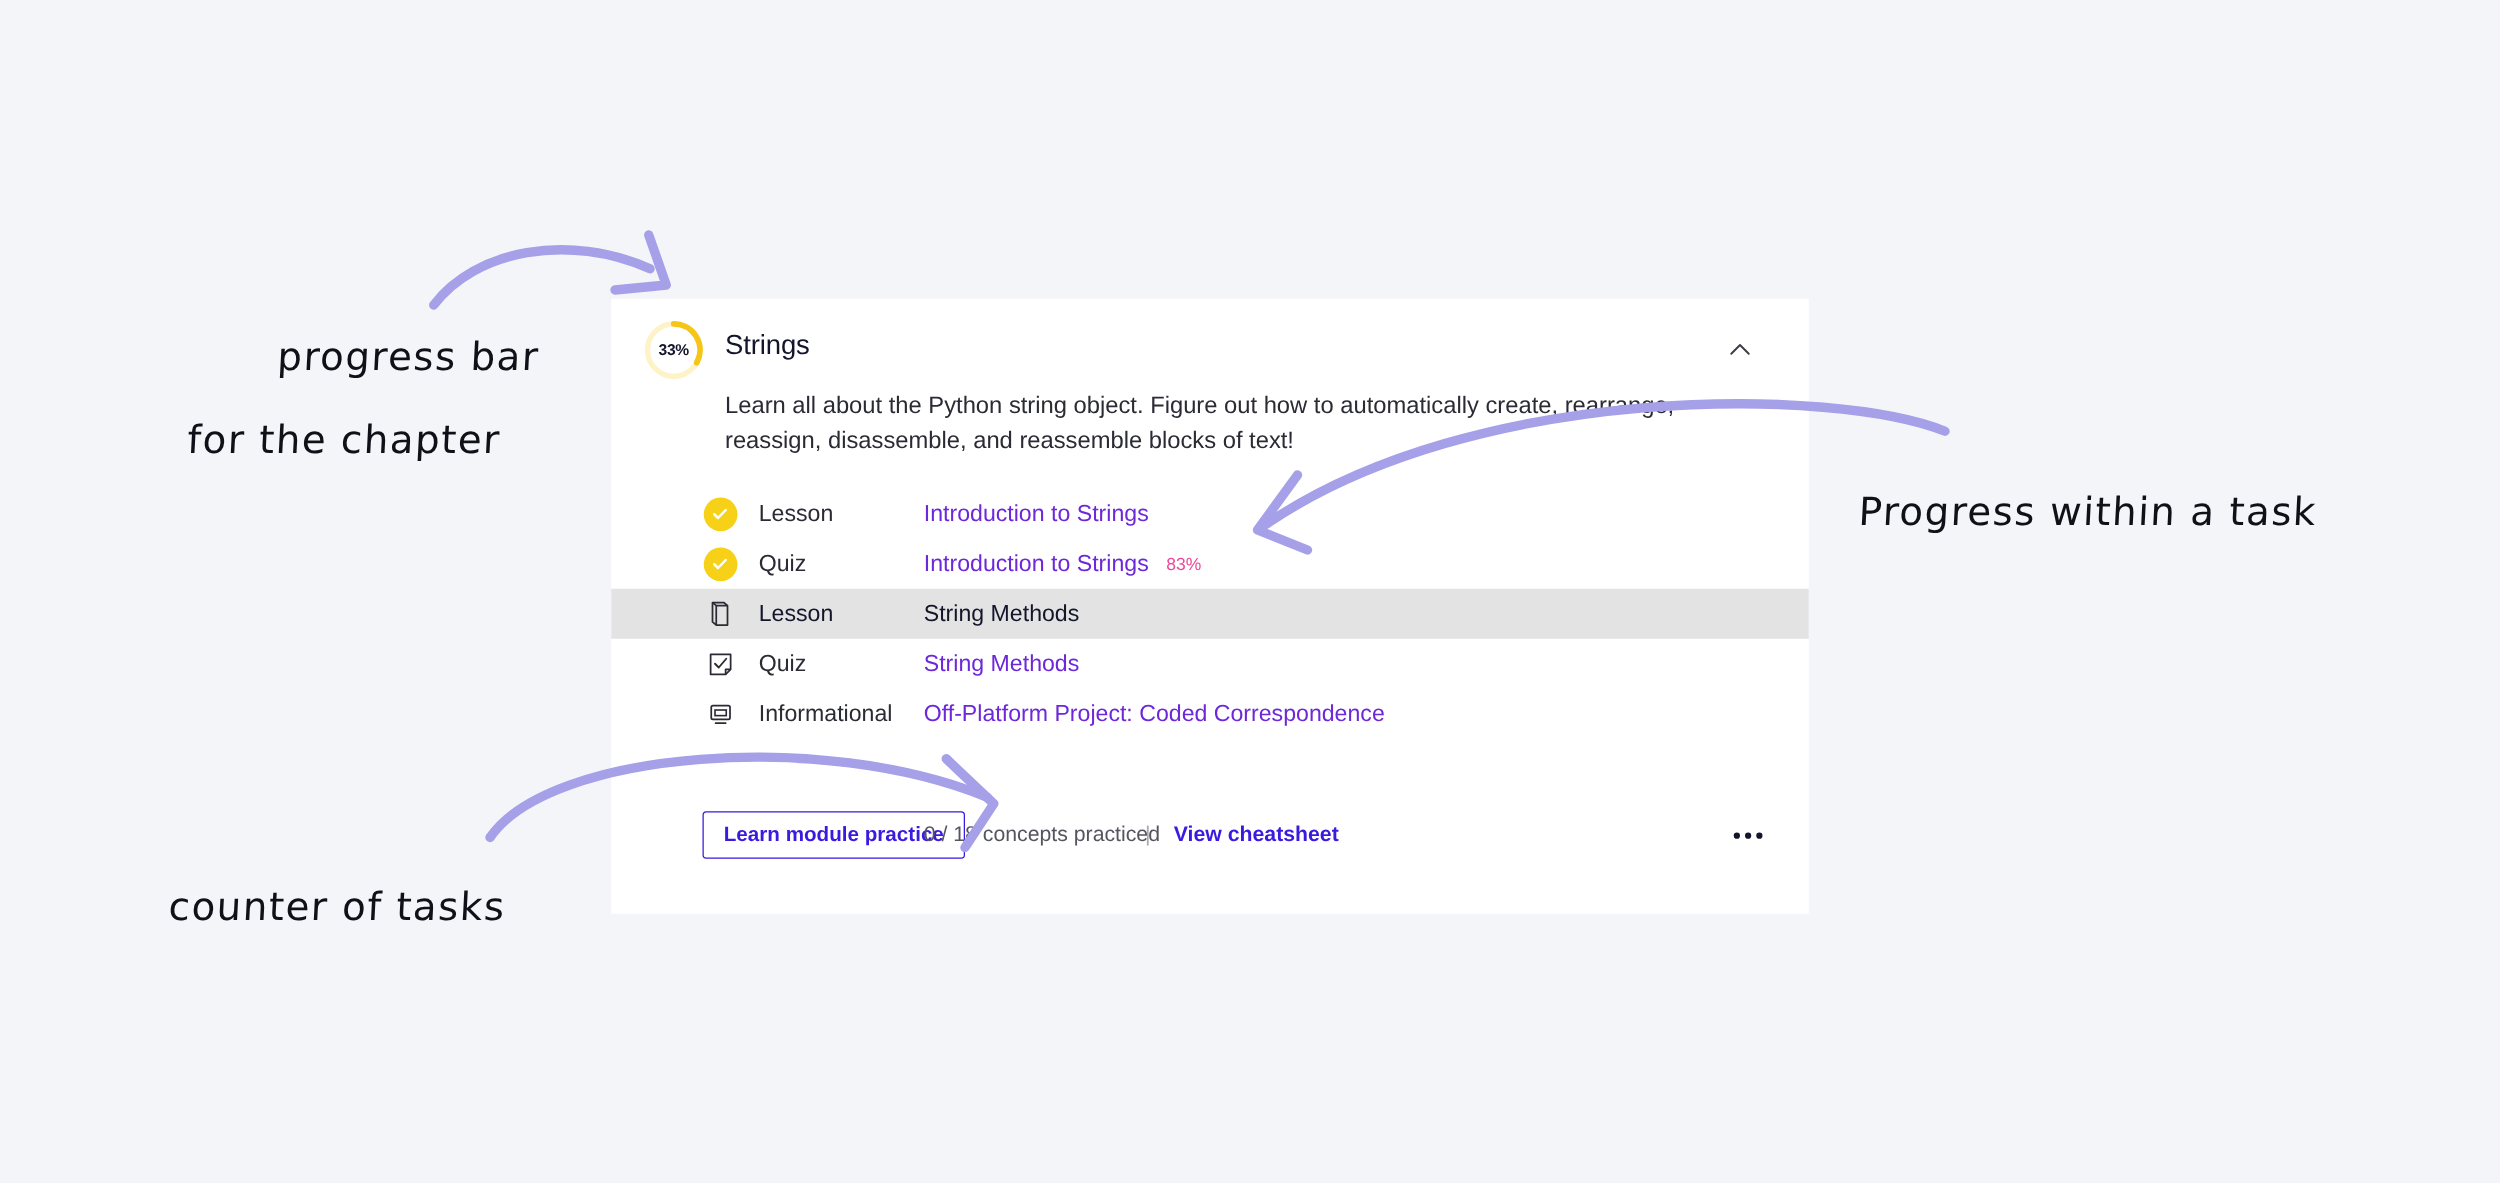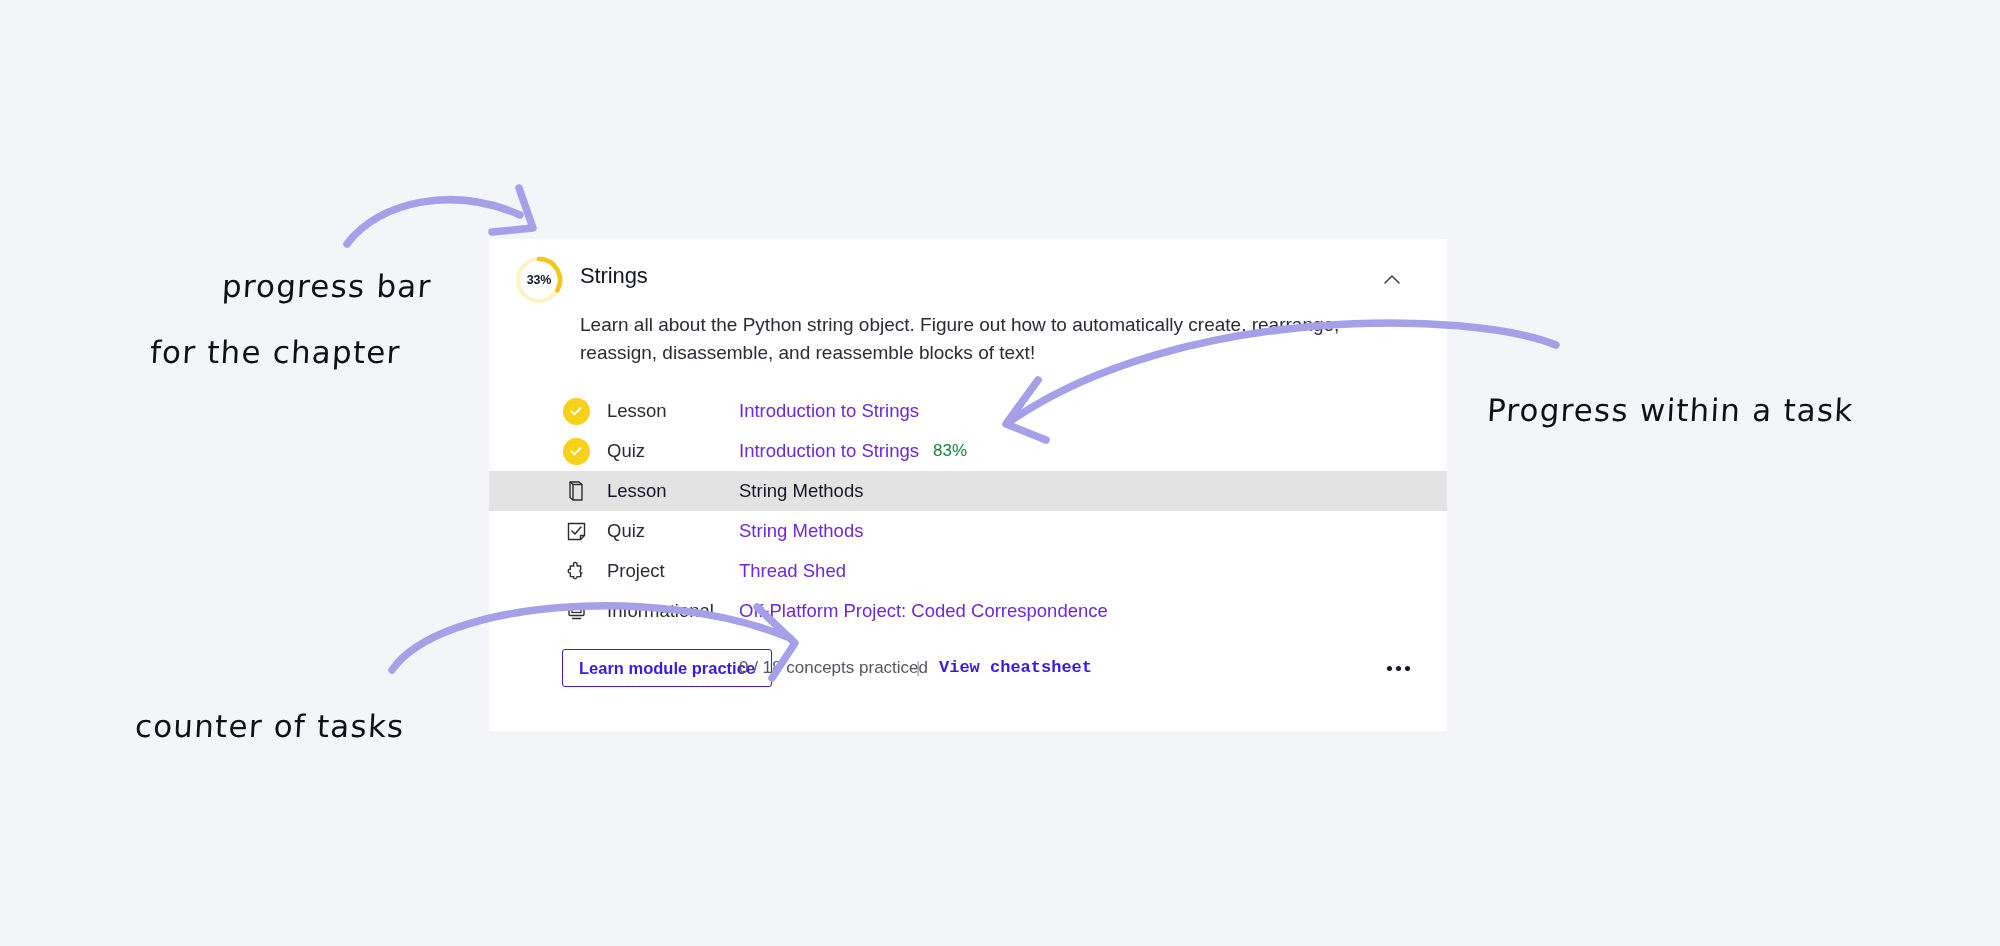--- a/index.html
+++ b/index.html
@@ -141,22 +141,22 @@
   }
   .task-row .task-name {
     position: absolute;
     left: 250px;
     font-size: 18.5px;
     color: #6d28d9;
   }
   .task-row .task-progress {
     position: absolute;
     left: 444px;
-    font-size: 17px;
-    color: #15803d;
+    font-size: 14px;
+    color: #ec4899;
   }
 
   .check-badge {
     width: 27px;
     height: 27px;
     border-radius: 50%;
     background: #f7d117;
     display: flex;
     align-items: center;
     justify-content: center;
@@ -203,21 +203,20 @@
   }
   #view-cheatsheet-link {
     position: absolute;
     left: 450px;
     top: 9px;
     font-size: 17px;
     font-weight: bold;
     color: #3a19e0;
     text-decoration: none;
     cursor: pointer;
-    font-family: Liberation Mono, monospace;
   }
   #more-options-button {
     position: absolute;
     right: 32px;
     top: 4px;
     width: 34px;
     height: 30px;
     display: flex;
     align-items: center;
     justify-content: center;
@@ -296,29 +295,20 @@
       <div class="task-row">
         <div class="task-icon">
           <svg width="21" height="21" viewBox="0 0 21 21">
             <path d="M2.5 2.5 L18.5 2.5 L18.5 14.5 L14.5 18.5 L2.5 18.5 Z" fill="none" stroke="#2b2b35" stroke-width="1.4" stroke-linejoin="round"></path>
             <path d="M18.5 14.5 L14.5 14.5 L14.5 18.5" fill="none" stroke="#2b2b35" stroke-width="1.4" stroke-linejoin="round"></path>
             <polyline points="6,10 9,13 15,6" fill="none" stroke="#2b2b35" stroke-width="1.5" stroke-linecap="round" stroke-linejoin="round"></polyline>
           </svg>
         </div>
         <div class="task-type">Quiz</div>
         <div class="task-name">String Methods</div>
-      </div>
-      <div class="task-row">
-        <div class="task-icon">
-          <svg width="22" height="22" viewBox="0 0 22 22">
-            <path d="M8.5 3.2 a2 2 0 0 1 3.6 1.2 l0 1.6 l3.6 0 l0 3.4 a2 2 0 0 0 1.3 3.6 l-1.3 0 l0 3.6 l-3.6 0 a2 2 0 0 1-3.6 1.2 a2 2 0 0 1 .3-1.2 l-3.5 0 l0-3.6 a2 2 0 0 1-1.3-3.6 a2 2 0 0 1 1.3 0 l0-3.4 l3.5 0 Z" fill="none" stroke="#2b2b35" stroke-width="1.4" stroke-linejoin="round"></path>
-          </svg>
-        </div>
-        <div class="task-type">Project</div>
-        <div class="task-name">Thread Shed</div>
       </div>
       <div class="task-row">
         <div class="task-icon">
           <svg width="21" height="20" viewBox="0 0 21 20">
             <rect x="3" y="3.5" width="15" height="11" rx="1.3" fill="none" stroke="#2b2b35" stroke-width="1.4"></rect>
             <rect x="6" y="7" width="9" height="4.5" fill="none" stroke="#2b2b35" stroke-width="1.3"></rect>
             <path d="M6.5 17.5 L14.5 17.5" stroke="#2b2b35" stroke-width="1.4" stroke-linecap="round"></path>
           </svg>
         </div>
         <div class="task-type">Informational</div>

